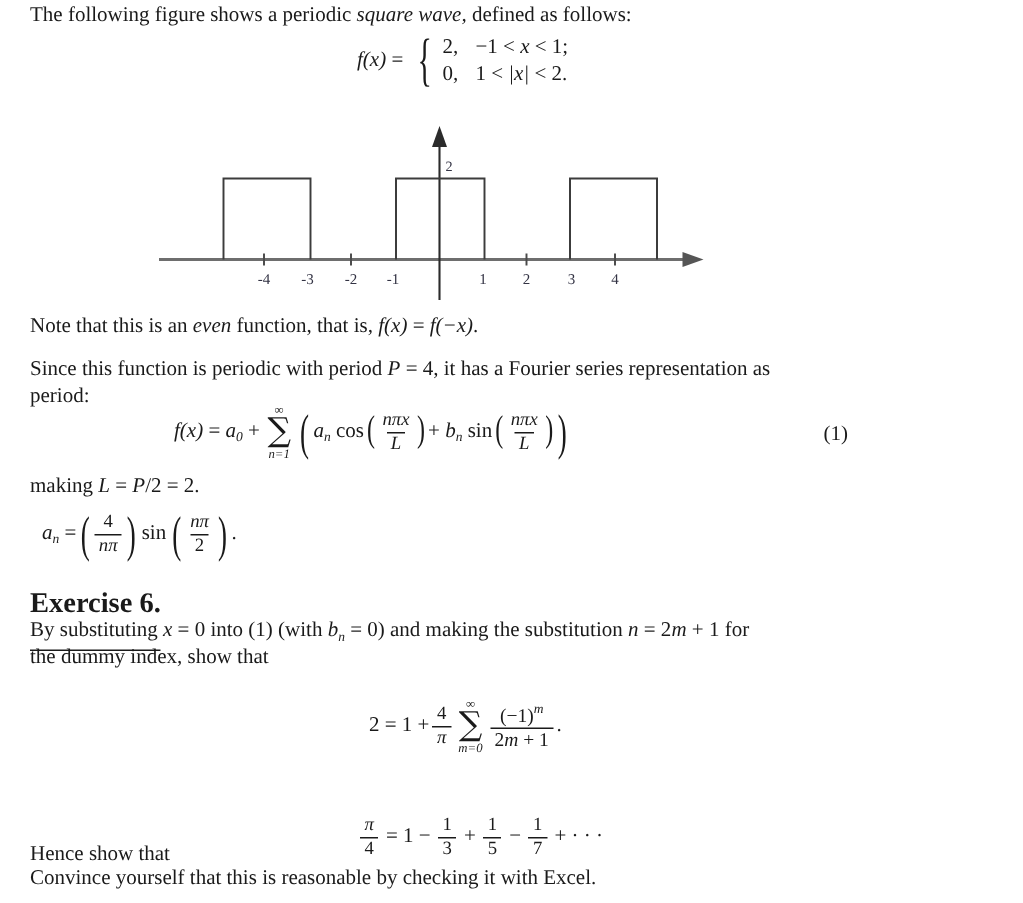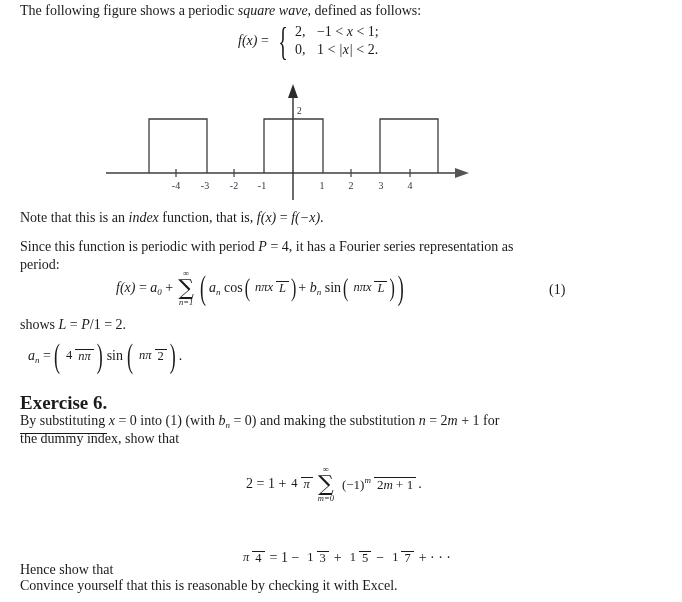--- a/index.html
+++ b/index.html
@@ -8,21 +8,21 @@
     font-family:"Liberation Serif","DejaVu Serif",serif;
     font-size:14px;color:#1a1a1a;overflow:hidden;
   }
   .abs{position:absolute;}
   .it{font-style:italic;}
   .rm{font-style:normal;}
   .txt{white-space:pre;}
   .sb{font-size:9px;vertical-align:-3px;font-style:italic;}
   .sp{font-size:9px;vertical-align:6px;font-style:italic;}
   .eqrow{display:flex;align-items:center;gap:2px;}
-  .frac{display:inline-flex;flex-direction:row;align-items:center;text-align:center;font-size:12.5px;line-height:1.1;}
+  .frac{display:inline-flex;flex-direction:column;align-items:center;text-align:center;font-size:12.5px;line-height:1.1;}
   .fn{padding:0 3px;}
   .fd{border-top:1px solid #1a1a1a;padding:0 3px;margin-top:1px;}
   .sum{display:inline-flex;flex-direction:column;align-items:center;line-height:1;margin:0 3px;}
   .slim{font-size:8.5px;line-height:1.1;}
   .ssig{font-size:22px;line-height:0.9;font-family:"DejaVu Serif","DejaVu Sans",serif;}
   .bigp{display:inline-block;font-size:18px;font-weight:300;transform:scaleY(1.85);line-height:1;margin:0 1px;}
   .medp{display:inline-block;font-size:16px;font-weight:300;transform:scaleY(1.55);line-height:1;}
   .brace{display:inline-block;font-size:20px;font-weight:300;transform:scaleY(1.95);line-height:1;margin:0 5px 0 4px;}
   .caserows{display:inline-flex;flex-direction:column;gap:2px;}
   .caserow{display:flex;}
@@ -76,21 +76,21 @@
   <text x="162" y="109" font-size="10" fill="#333344" text-anchor="middle">-1</text>
   <text x="222" y="109" font-size="10" fill="#333344" text-anchor="middle">1</text>
   <text x="251" y="109" font-size="10" fill="#333344" text-anchor="middle">2</text>
   <text x="281" y="109" font-size="10" fill="#333344" text-anchor="middle">3</text>
   <text x="310" y="109" font-size="10" fill="#333344" text-anchor="middle">4</text>
 
   <text x="197" y="34" font-size="9.5" fill="#333344" text-anchor="start">2</text>
 </svg>
 
 <div class="abs" style="left:20px;top:210px;">
-  <span class="rm">Note that this is an </span><span class="it">index</span><span class="rm"> function, that is, </span><span class="it">f(x)</span><span class="rm"> = </span><span class="it">f(−x)</span><span class="rm">.</span>
+  <span class="rm">Note that this is an </span><span class="it">even</span><span class="rm"> function, that is, </span><span class="it">f(x)</span><span class="rm"> = </span><span class="it">f(−x)</span><span class="rm">.</span>
 </div>
 
 <div class="abs" style="left:20px;top:239px;">
   <span class="rm">Since this function is periodic with period </span><span class="it">P</span><span class="rm"> = 4, it has a Fourier series representation as</span>
 </div>
 <div class="abs" style="left:20px;top:257px;">
   <span class="rm">period:</span>
 </div>
 
 <div class="abs eqrow" style="left:116px;top:264px;height:48px;">
@@ -113,21 +113,21 @@
   <span class="frac">
     <span class="fn it">nπx</span>
     <span class="fd it">L</span>
   </span>
   <span class="medp">)</span>
   <span class="bigp">)</span>
 </div>
 <div class="abs eqtag" style="left:549px;top:282px;">(1)</div>
 
 <div class="abs" style="left:20px;top:317px;">
-  <span class="rm">shows </span><span class="it">L</span><span class="rm"> = </span><span class="it">P</span><span class="rm">/1 = 2.</span>
+  <span class="rm">making </span><span class="it">L</span><span class="rm"> = </span><span class="it">P</span><span class="rm">/2 = 2.</span>
 </div>
 
 <div class="abs eqrow" style="left:28px;top:336px;height:40px;">
   <span class="txt"><span class="it">a</span><span class="sb">n</span><span class="rm"> =</span></span>
   <span class="bigp">(</span>
   <span class="frac">
     <span class="fn rm">4</span>
     <span class="fd it">nπ</span>
   </span>
   <span class="bigp">)</span>

